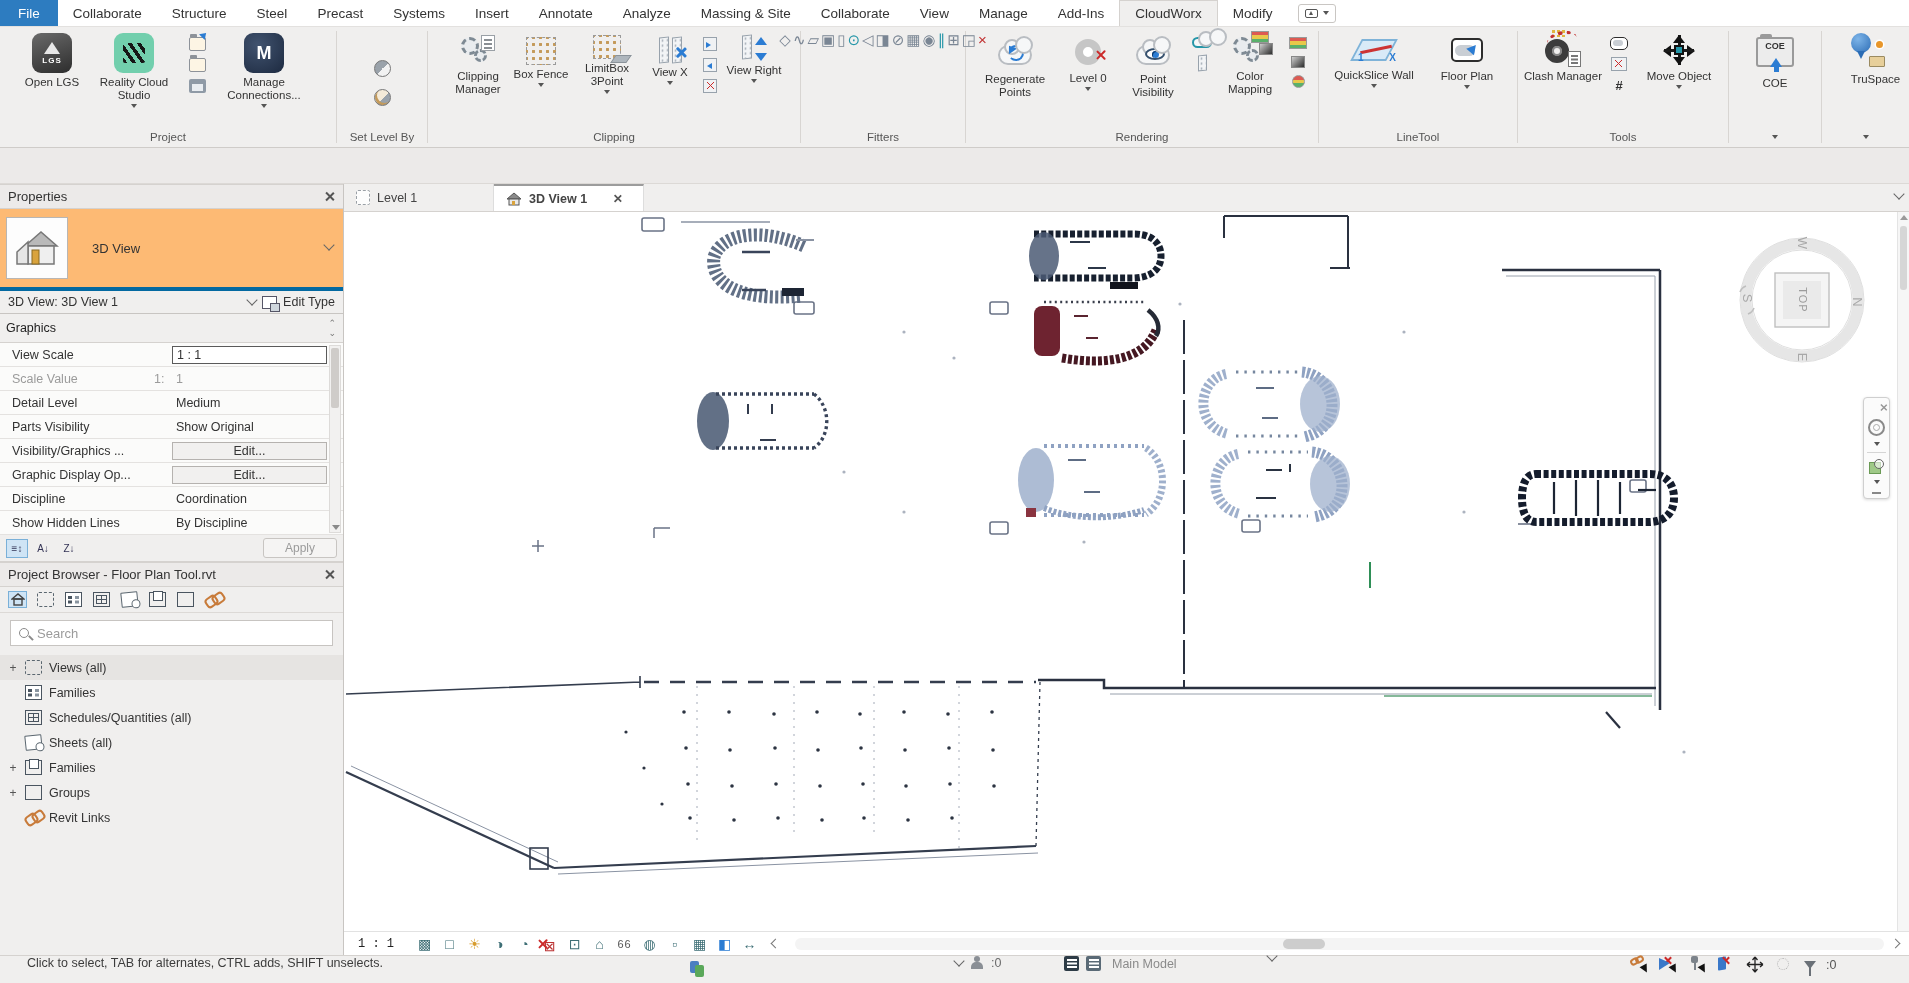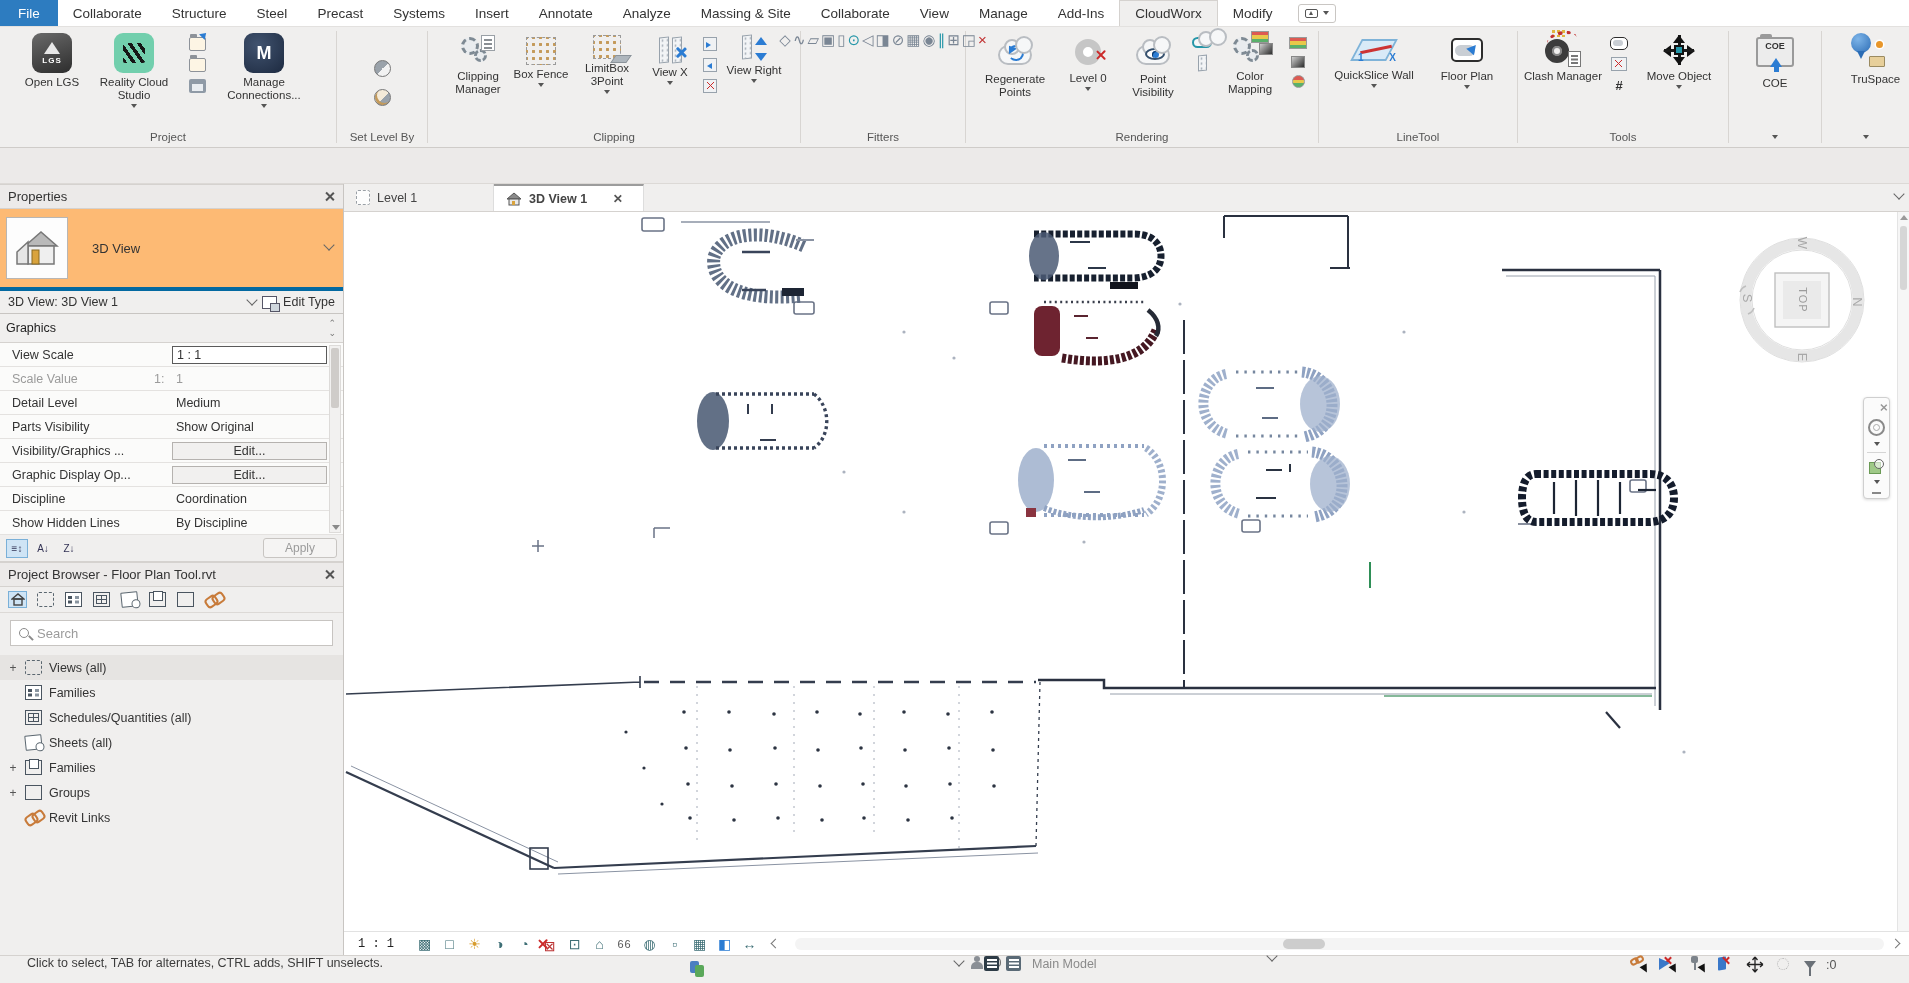--- a/index.html
+++ b/index.html
@@ -1066,21 +1066,21 @@
       <i class="b"></i>
       <i class="g"></i>
     </span>
 
   <span class="sgrp" style="left:955px;">
     <span class="chev"></span>
     <span class="persons"></span>
     <span style="color:#6a6a6a;">:0</span>
   </span>
 
-  <span class="sgrp" style="left:984px;">
+  <span class="sgrp" style="left:1064px;">
     <span class="edpanel"></span>
     <span class="edpanel" style="background:#5a6a76;"></span>
     <span style="color:#8a8a8a; margin-left:4px;">Main Model</span>
   </span>
   <span class="sgrp" style="left:1268px;">
       <span class="chev"></span>
     </span>
 
   <span class="sgrp" style="left:1630px; gap:10px;">
     <span class="sic18">

